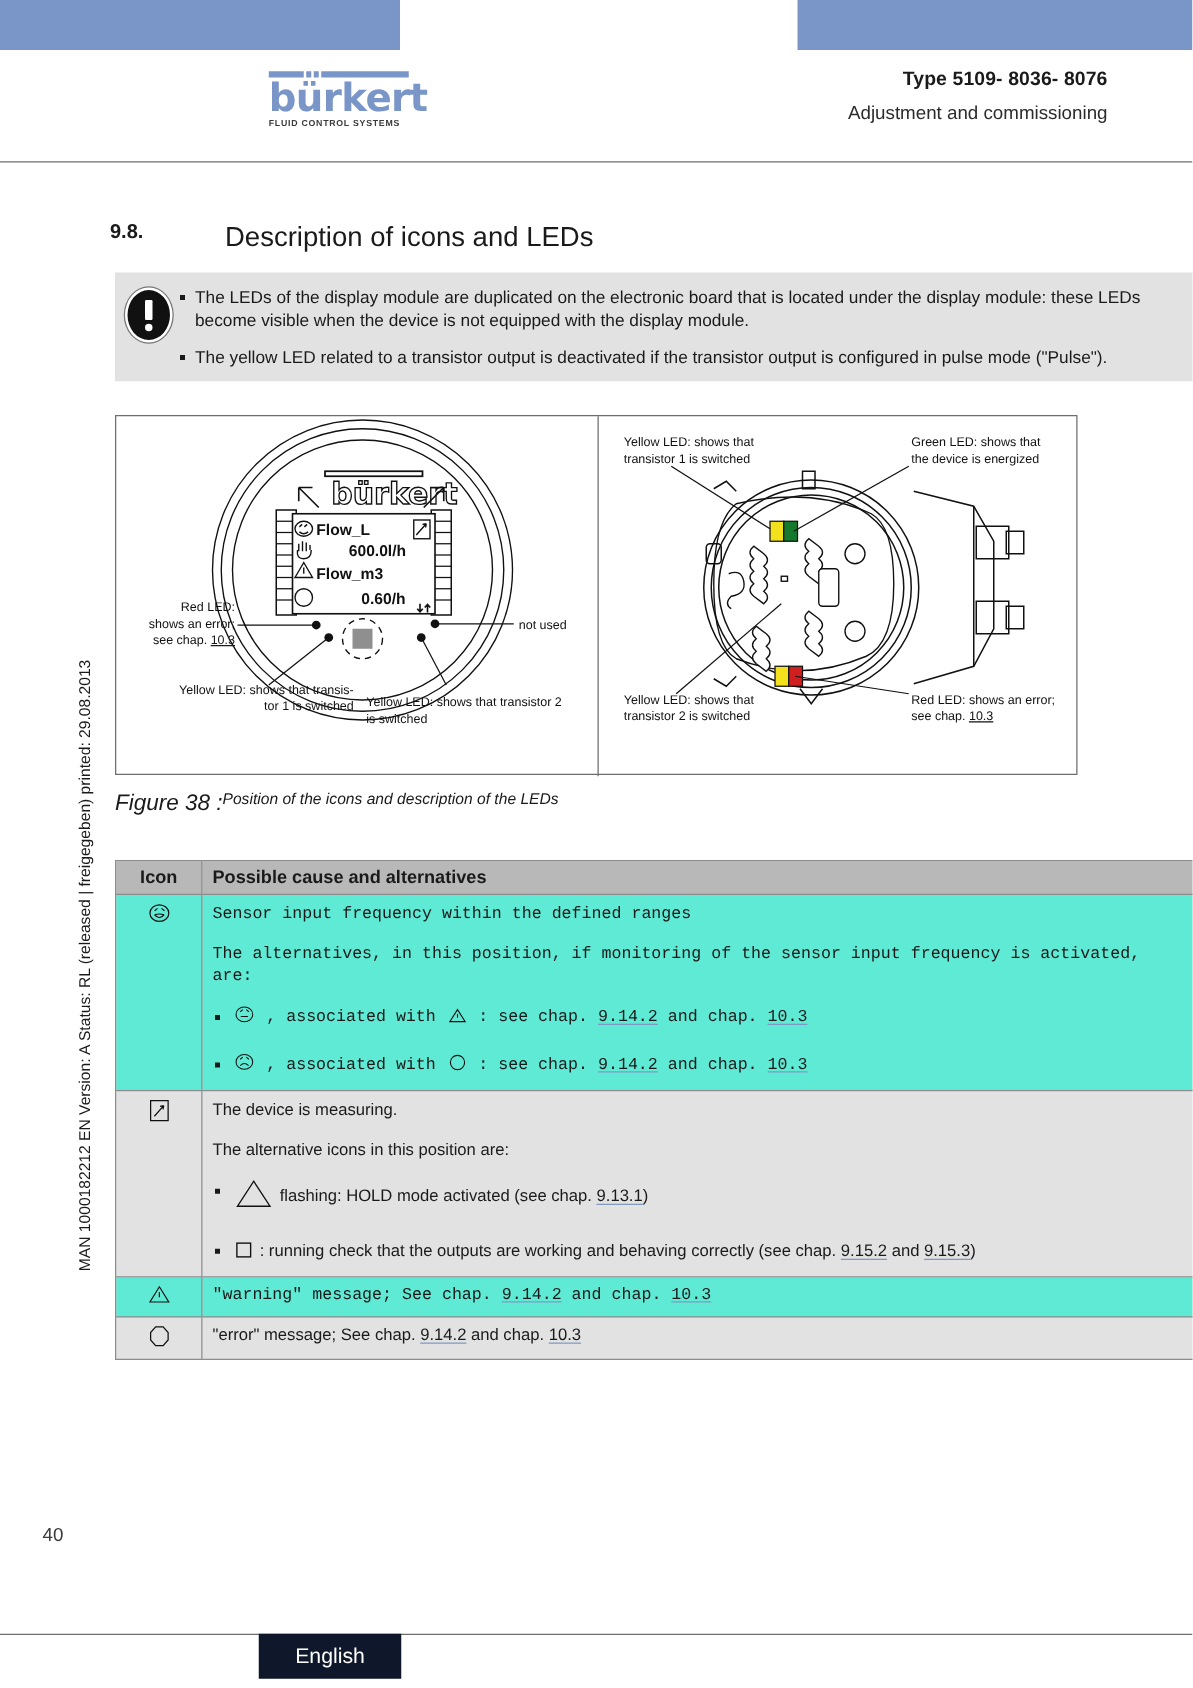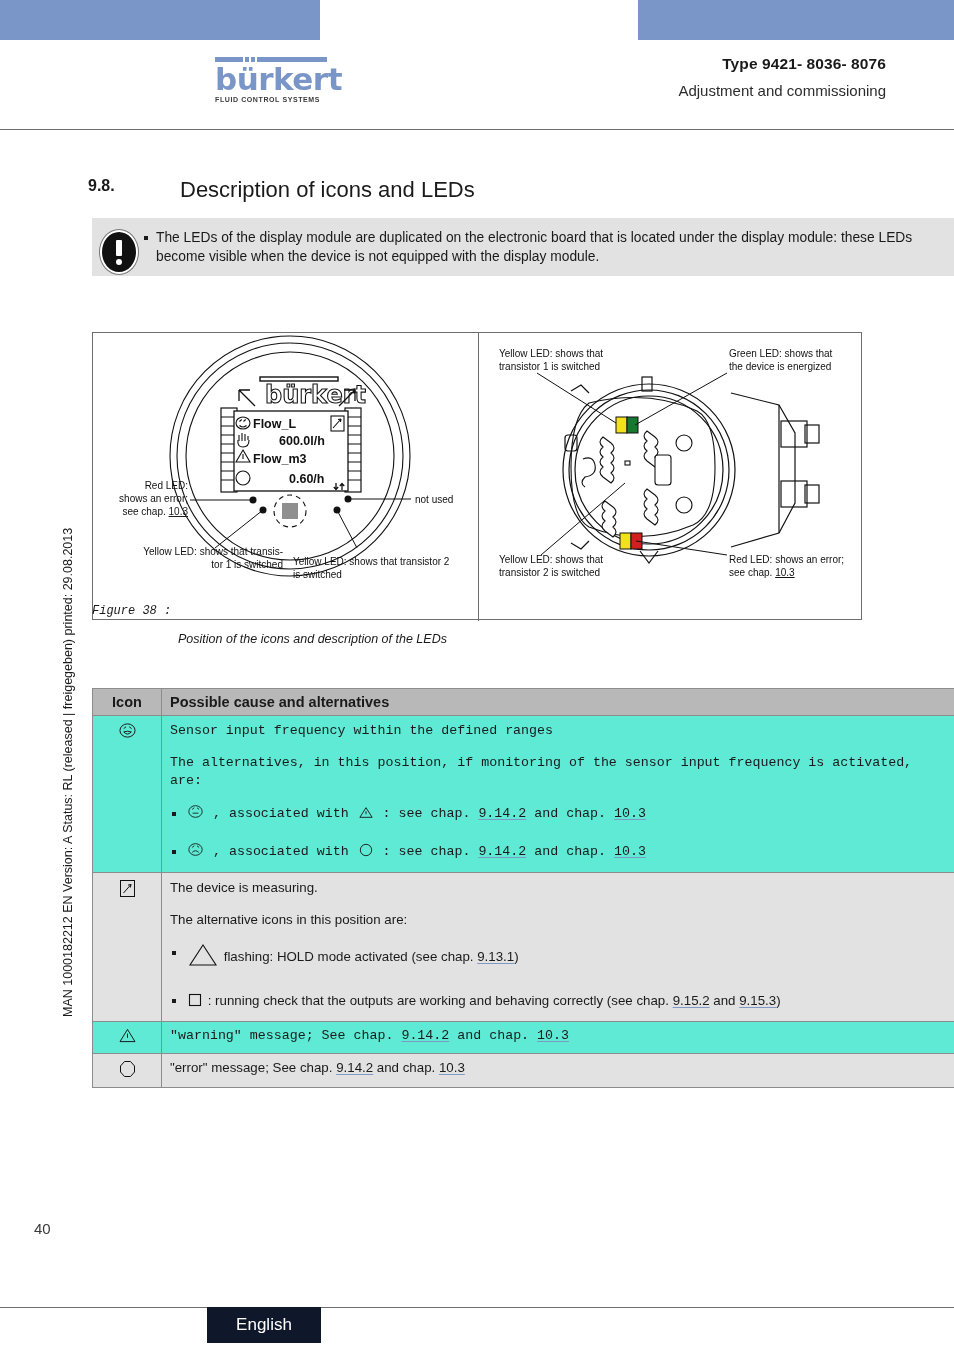--- a/index.html
+++ b/index.html
@@ -166,24 +166,23 @@
     box-sizing: border-box;
   }
   .figdiv {
     position: absolute;
     left: 385px; top: 0;
     width: 1px; height: 288px;
     background: #6e6e6e;
   }
   .fig-cap-lbl {
     position: absolute;
-    left: 92px; top: 604px;
-    font-size: 12px;
+    left: 92px; top: 632px;
+    font-size: 18px;
     font-style: italic;
-    font-family: Liberation Mono, monospace;
   }
   .fig-cap-txt {
     position: absolute;
     left: 178px; top: 632px;
     font-size: 12.5px;
     font-style: italic;
   }
 
   
   .fl { font-family: "Liberation Sans", sans-serif; font-size: 10px; fill:#111; }
@@ -272,33 +271,34 @@
 <div class="logo">
   <div class="logo-bars">
     <i class="b1"></i>
       <i class="b2"></i>
       <i class="b3"></i>
       <i class="b4"></i>
   </div>
   <div class="logo-word">bürkert</div>
   <div class="logo-sub">FLUID CONTROL SYSTEMS</div>
 </div>
-<div class="hdr-type">Type 9421- 8036- 8076</div>
+<div class="hdr-type">Type 5109- 8036- 8076</div>
 <div class="hdr-sub">Adjustment and commissioning</div>
 <div class="header-rule"></div>
 
 <div class="side-text">MAN 1000182212  EN  Version: A  Status: RL (released | freigegeben)  printed: 29.08.2013</div>
 
 <div class="sec-num">9.8.</div>
 <div class="sec-title">Description of icons and LEDs</div>
 
 <div class="note">
   <div class="note-icon"></div>
   <ul class="note-list">
     <li>The LEDs of the display module are duplicated on the electronic board that is located under the display module: these LEDs become visible when the device is not equipped with the display module.</li>
+    <li>The yellow LED related to a transistor output is deactivated if the transistor output is configured in pulse mode ("Pulse").</li>
   </ul>
 </div>
 
 <div class="figbox">
   <div class="figdiv"></div>
 
   <svg width="385" height="286" viewBox="0 0 385 286" style="position:absolute;left:0;top:0;">
     <g fill="none" stroke="#111" stroke-width="1.1">
       <circle cx="197" cy="123" r="120"></circle>
       <circle cx="197" cy="123" r="113"></circle>

